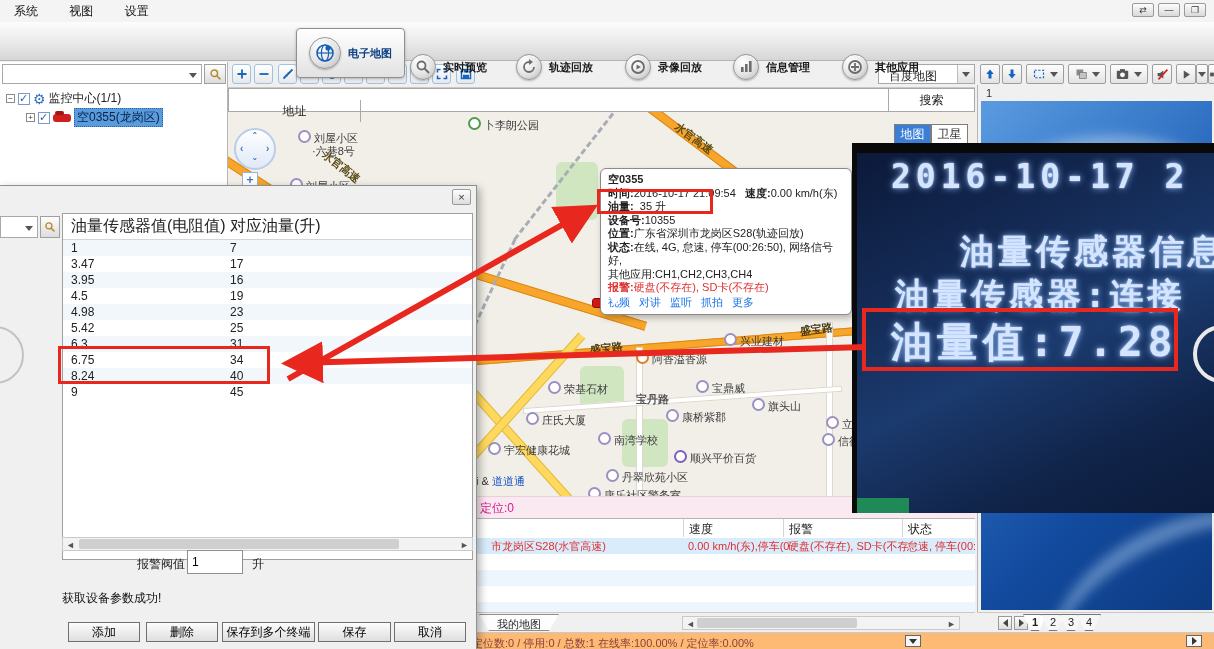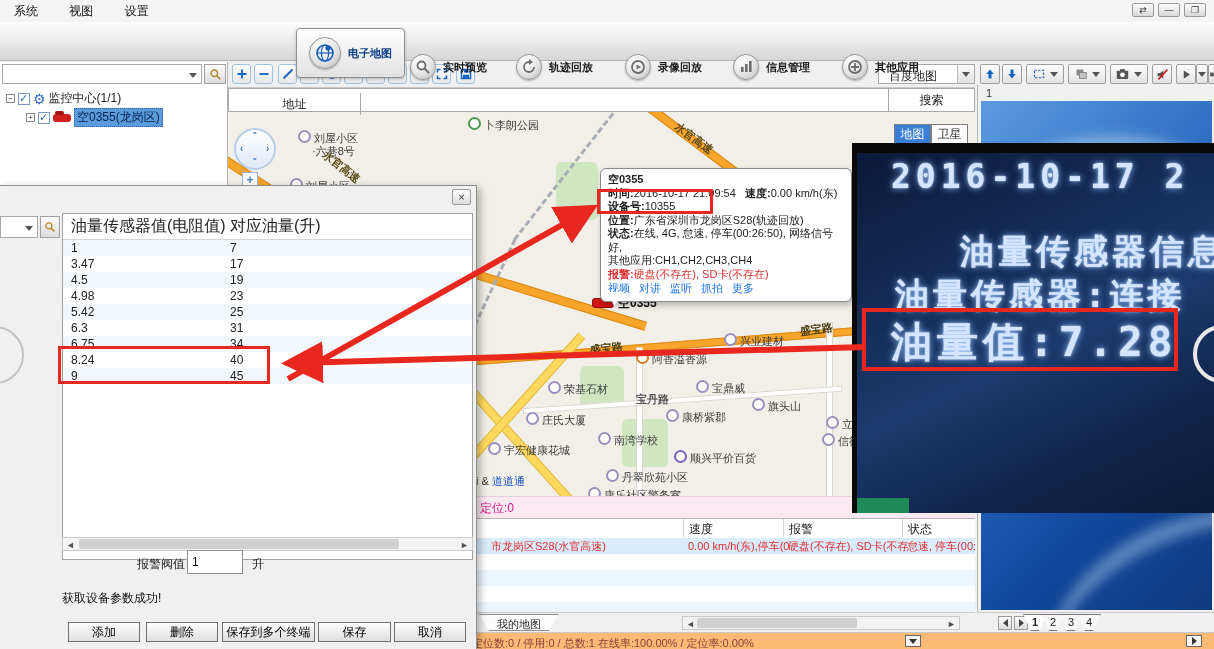--- a/index.html
+++ b/index.html
@@ -43,21 +43,21 @@
   .maptools { left:228px; top:62px; width:747px; height:26px; background:#f0f0f0; border-bottom:1px solid #c9c9c9; z-index:2; }
   .mtb { position:absolute; top:2px; width:19px; height:20px; background:linear-gradient(#ffffff,#e8e8e8); border:1px solid #9ec2e2; border-radius:3px; display:flex; align-items:center; justify-content:center; }
   .combo { position:absolute; background:#fff; border:1px solid #a8a8a8; font-size:12px; }
   .combo .cbtn { position:absolute; right:0; top:0; width:17px; height:100%; background:linear-gradient(#fbfbfb,#e2e2e2); border-left:1px solid #bbb; display:flex; align-items:center; justify-content:center; }
 
   
   .vtb { position:absolute; top:64px; height:20px; background:linear-gradient(#fdfdfd,#e3e3e3); border:1px solid #9e9e9e; border-radius:2px; display:flex; align-items:center; justify-content:center; z-index:2; }
 
   
   .addrrow { left:228px; top:88px; width:747px; height:24px; background:#fff; border:1px solid #a8a8a8; z-index:2; }
-  .addrlab { position:absolute; left:0; top:4px; width:132px; height:22px; border-right:1px solid #a8a8a8; display:flex; align-items:center; justify-content:center; }
+  .addrlab { position:absolute; left:0; top:11px; width:132px; height:22px; border-right:1px solid #a8a8a8; display:flex; align-items:center; justify-content:center; }
   .addrinp { position:absolute; left:133px; top:0; width:526px; height:22px; border:none; outline:none; font-size:12px; padding:0 6px; }
   .addrbtn { position:absolute; right:0; top:0; width:86px; height:22px; border-left:1px solid #a8a8a8; display:flex; align-items:center; justify-content:center; }
 
   
   .map { left:228px; top:112px; width:747px; height:406px; background:#f2efe8; overflow:hidden; z-index:1; }
   .road { position:absolute; transform-origin:left center; }
   .orange { background:#f8a52b; border-top:1px solid #d98a18; border-bottom:1px solid #d98a18; }
   .yellow { background:#ffd95e; border-top:1px solid #e0ba42; border-bottom:1px solid #e0ba42; }
   .white-rd { background:#ffffff; border:1px solid #ddd8cc; }
   .rail { position:absolute; height:0; border-top:3px dashed #a7adb5; transform-origin:left center; }
@@ -446,20 +446,21 @@
 
   <div class="marker-car"></div>
   <div class="marker-lbl">空0355</div>
 
   <div class="popup">
     <div><b>空0355</b></div>
     <div>
       <b>时间:</b><span>2016-10-17 21:09:54</span>
       &nbsp;&nbsp;<b>速度:</b><span>0.00 km/h(东)</span>
     </div>
+    <div><b>油量:</b>&nbsp;&nbsp;<span>35 升</span></div>
     <div><b>设备号:</b><span>10355</span></div>
     <div><b>位置:</b><span>广东省深圳市龙岗区S28(轨迹回放)</span></div>
     <div><b>状态:</b><span>在线, 4G, 怠速, 停车(00:26:50), 网络信号好,</span></div>
     <div><span>其他应用:CH1,CH2,CH3,CH4</span></div>
     <div><b class="red">报警:</b><span class="red">硬盘(不存在), SD卡(不存在)</span></div>
     <div class="links">
       
     <span>视频</span><span>对讲</span><span>监听</span><span>抓拍</span><span>更多</span></div>
   </div>
   <div class="ptail"></div>
@@ -545,20 +546,24 @@
         <div class="frow">
           <span class="fc1">1</span>
           <span class="fc2">7</span>
         </div>
 
         <div class="frow">
           <span class="fc1">3.47</span>
           <span class="fc2">17</span>
         </div>
 
+        <div class="frow">
+          <span class="fc1">3.95</span>
+          <span class="fc2">16</span>
+        </div>
 
         <div class="frow">
           <span class="fc1">4.5</span>
           <span class="fc2">19</span>
         </div>
 
         <div class="frow">
           <span class="fc1">4.98</span>
           <span class="fc2">23</span>
         </div>

